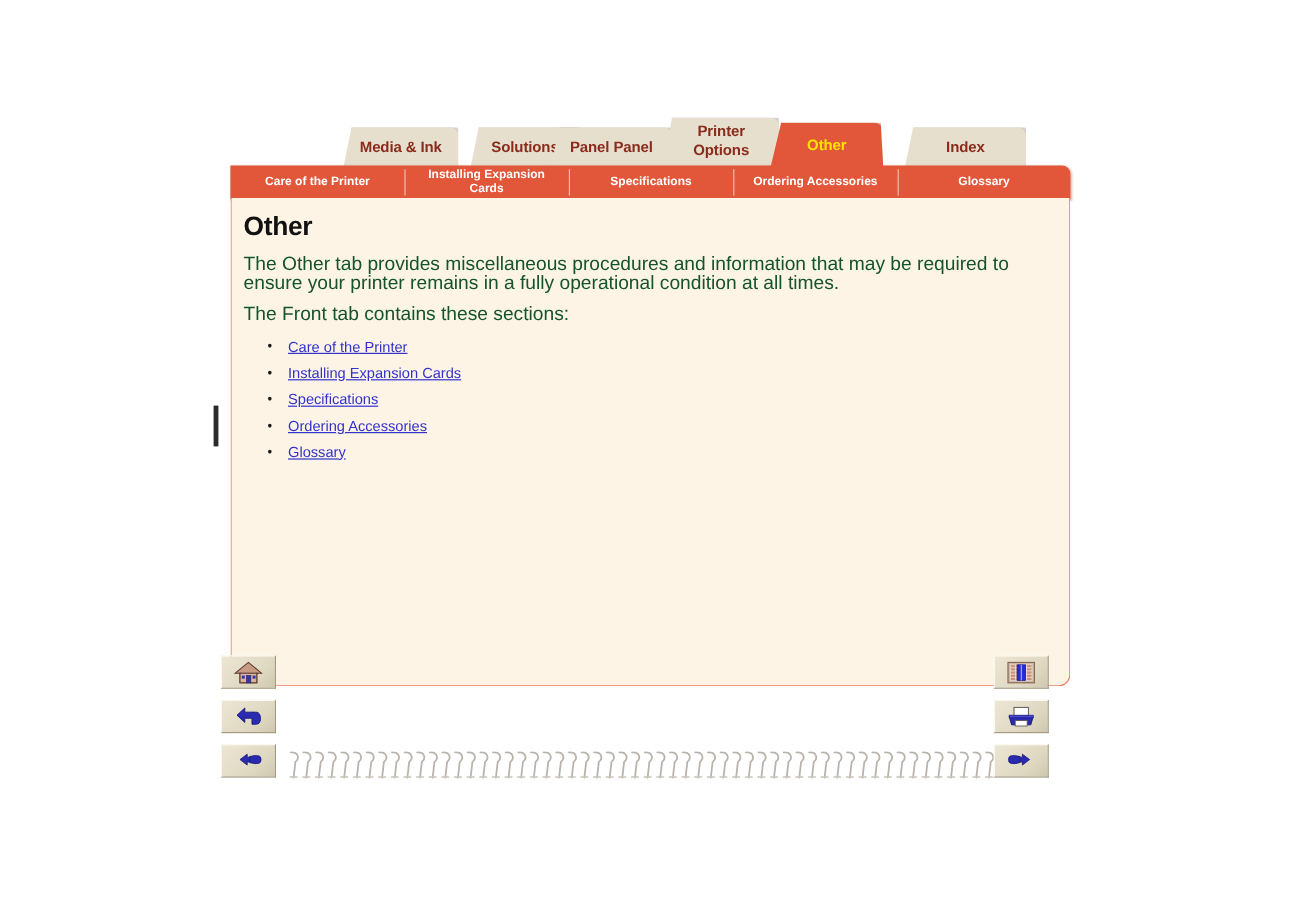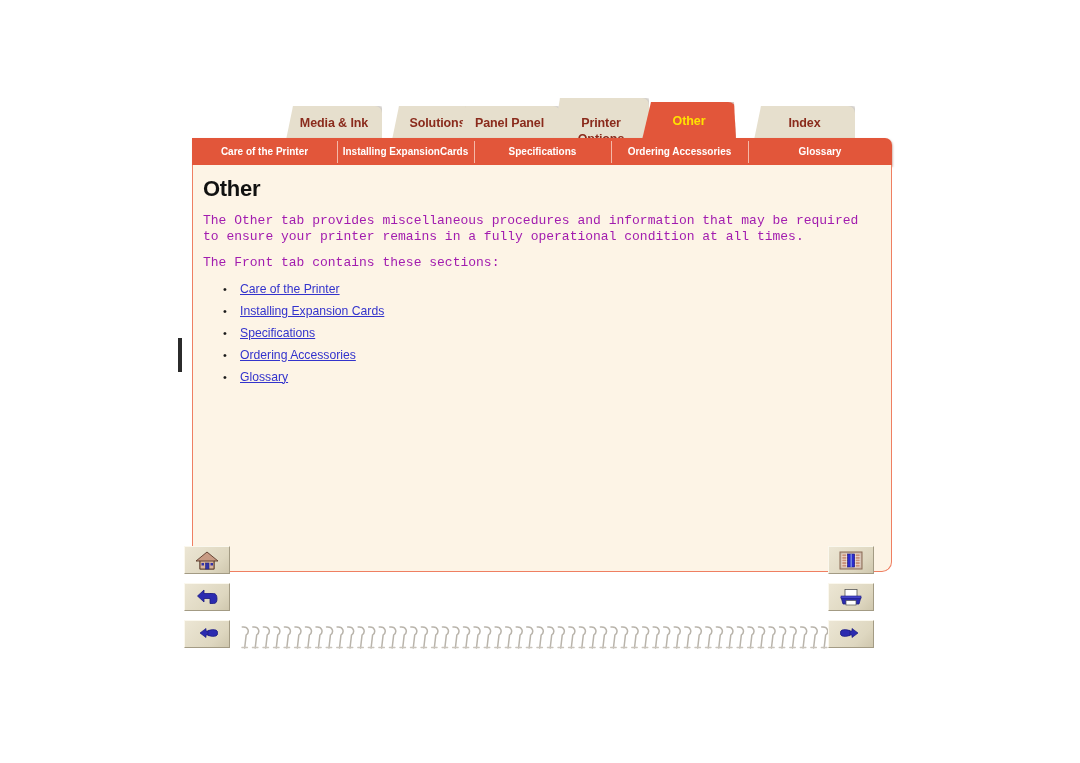--- a/index.html
+++ b/index.html
@@ -51,21 +51,21 @@
     overflow: hidden;
     letter-spacing: -0.1px;
   }
   .mtab .mtab-inner {
     display: block;
     padding: 0 2px;
   }
   .mtab.two-line {
     height: 42px;
     line-height: 15px;
-    padding-top: 17px;
+    padding-top: 3px;
     box-sizing: border-box;
   }
   .mtab.two-line .mtab-inner {
     line-height: 16px;
   }
   .mtab.active {
     background: #e2563a;
     color: #ffe200;
     z-index: 9;
     height: 38px;
@@ -127,24 +127,23 @@
   }
   #page-title {
     margin: 11px 0 0 10px;
     font-size: 22px;
     font-weight: bold;
     color: #111111;
     letter-spacing: -0.3px;
   }
   .para {
     margin: 11px 10px 0 10px;
-    font-size: 13px;
-    color: #a21caf;
+    font-size: 16px;
+    color: #14532d;
     line-height: 15.5px;
-    font-family: Liberation Mono, monospace;
   }
   #linklist {
     margin: 8px 0 0 0;
     padding: 0;
     list-style: none;
   }
   #linklist li {
     position: relative;
     margin: 0 0 0 30px;
     padding: 0 0 0 17px;
@@ -234,21 +233,21 @@
     </div>
     <div class="mtab" style="left:562px;width:101px;">
       <span class="mtab-inner">Index</span>
     </div>
   </div>
 
   <div id="subtabbar">
     <div class="stab" style="width:145px;">
       <span>Care of the Printer</span>
     </div>
-    <div class="stab" style="width:137px;">
+    <div class="stab" style="width:137px;flex-direction:column;">
       <span>Installing Expansion</span>
       <span>Cards</span>
     </div>
     <div class="stab" style="width:137px;">
       <span>Specifications</span>
     </div>
     <div class="stab" style="width:137px;">
       <span>Ordering Accessories</span>
     </div>
     <div class="stab" style="width:144px;">

